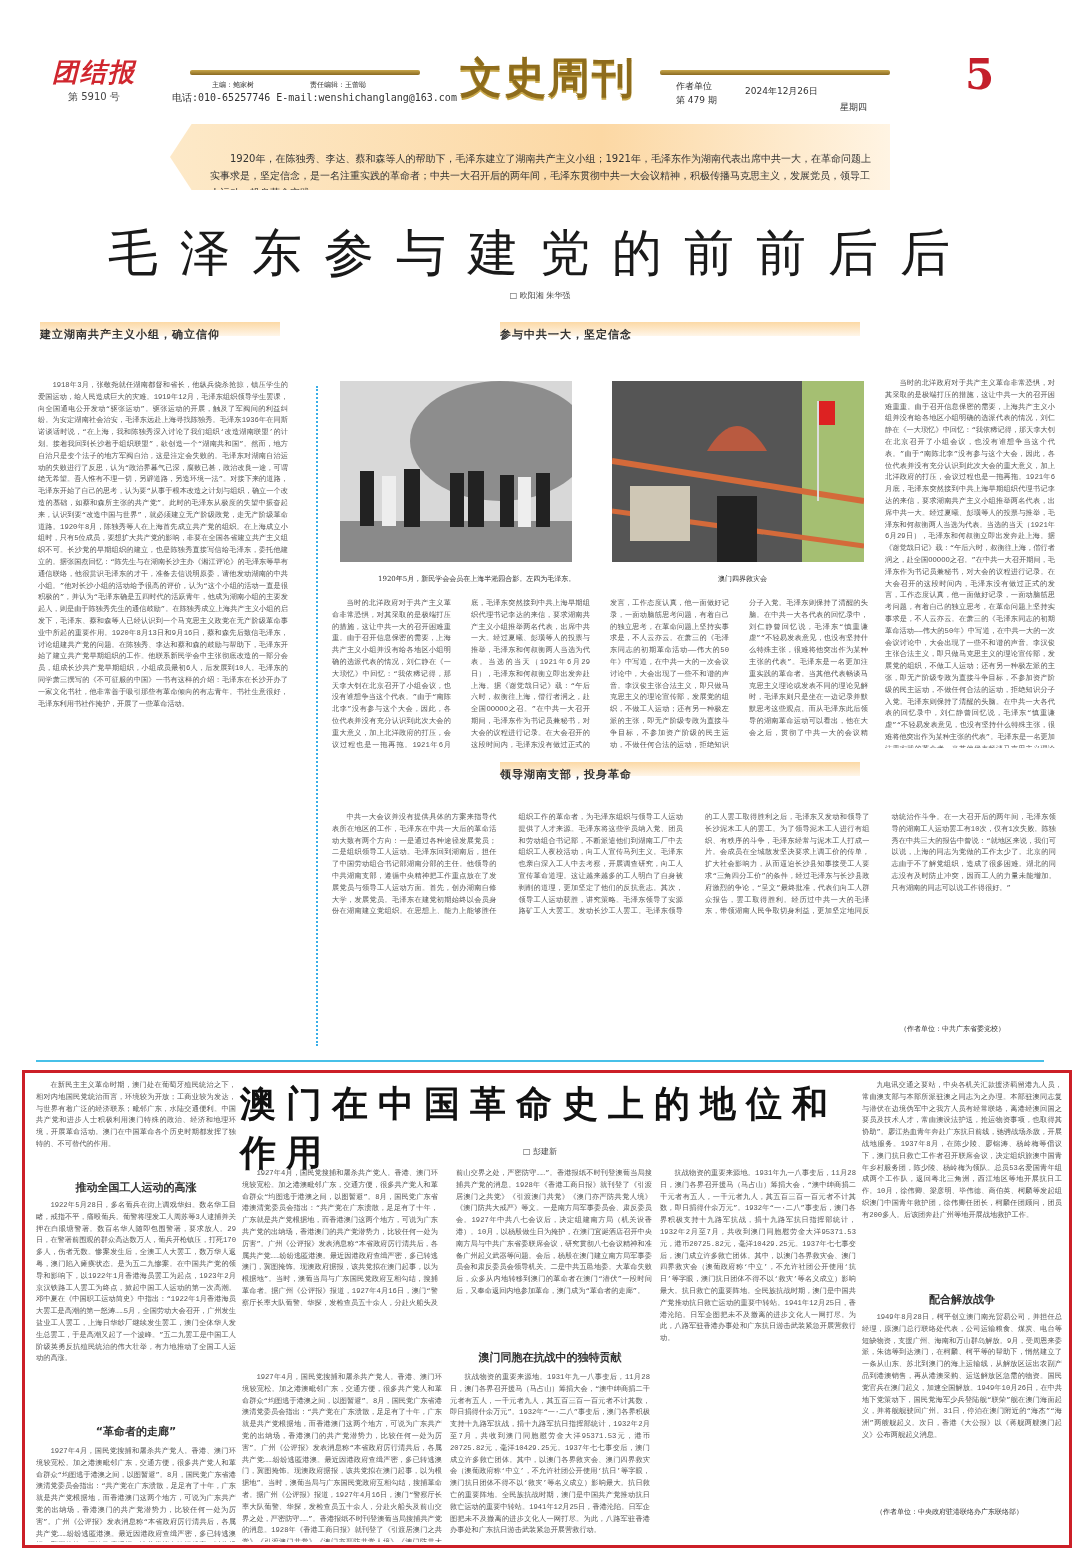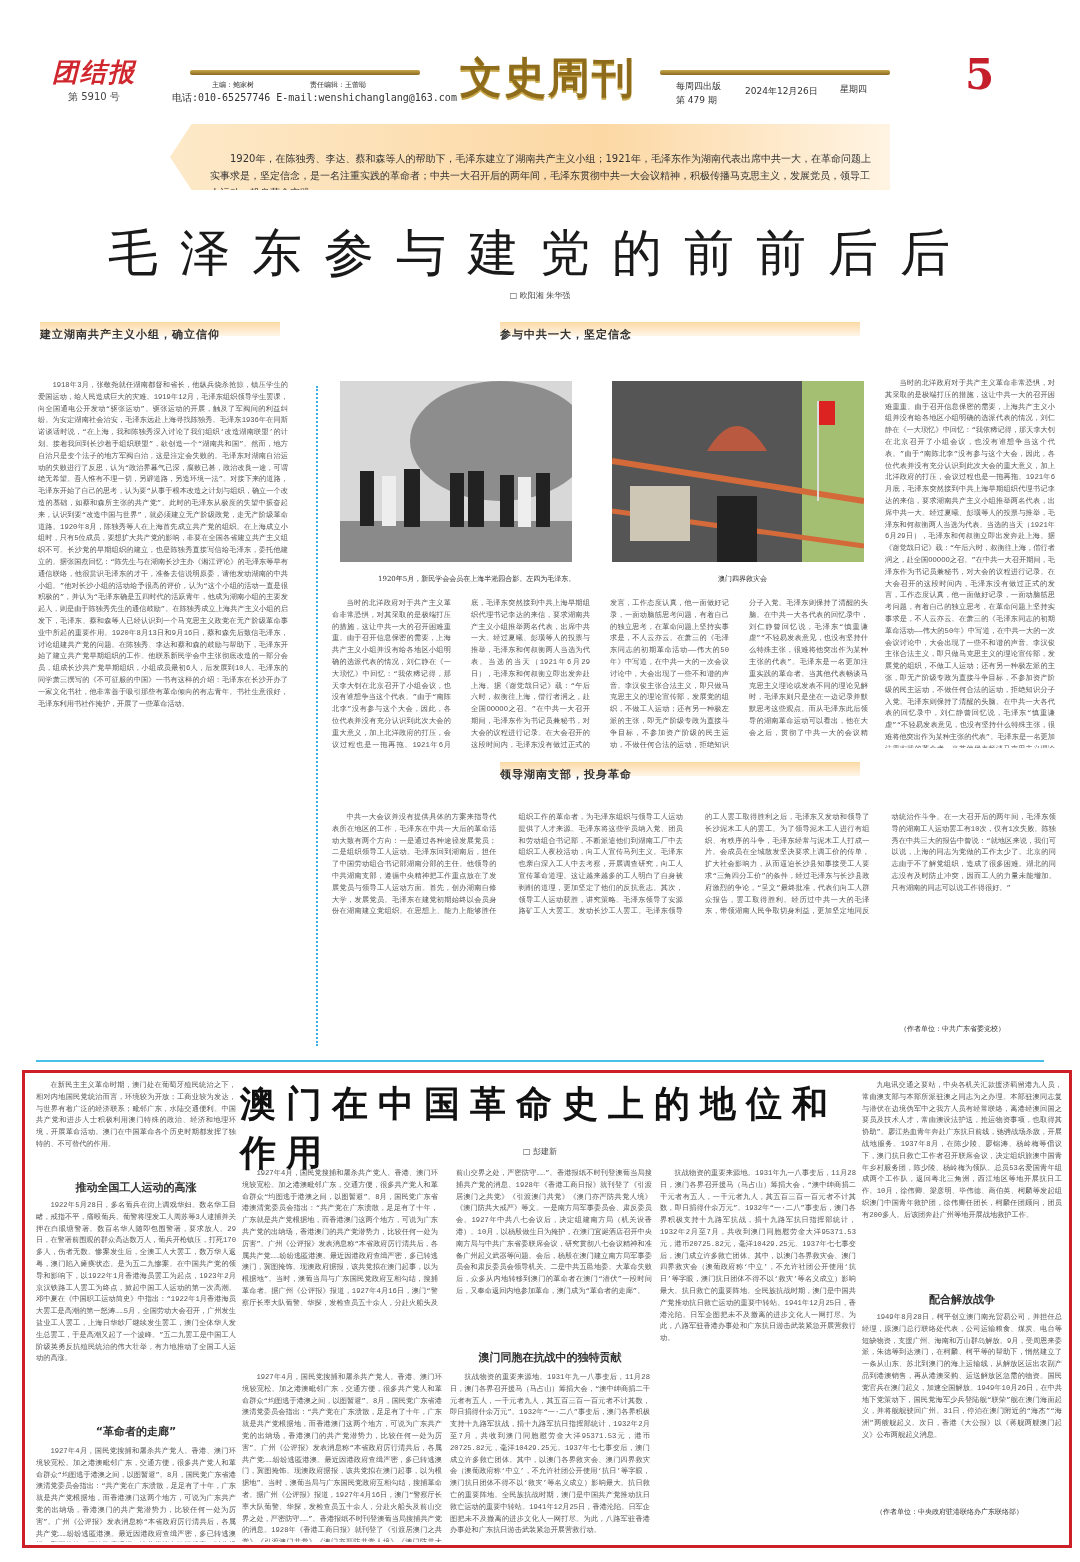--- a/index.html
+++ b/index.html
@@ -32,24 +32,24 @@
 <body>
 
 <div class="abs masthead-logo">团结报</div>
 <div class="abs masthead-num">第 5910 号</div>
 <div class="abs goldbar" style="left:190px;top:70px;width:230px"></div>
 <div class="abs small" style="left:212px;top:80px">主编：鲍家树</div>
 <div class="abs small" style="left:310px;top:80px">责任编辑：王蕾聪</div>
 <div class="abs contact">电话:010-65257746  E-mail:wenshichanglang@163.com</div>
 <div class="abs section-title">文史周刊</div>
 <div class="abs goldbar" style="left:660px;top:70px;width:230px"></div>
-<div class="abs date" style="left:676px;top:80px">每周四出版</div>
+<div class="abs date" style="left:676px;top:80px">作者单位</div>
 <div class="abs date" style="left:676px;top:94px">第 479 期</div>
 <div class="abs date" style="left:745px;top:85px">2024年12月26日</div>
-<div class="abs date" style="left:840px;top:83px">星期四</div>
+<div class="abs date" style="left:840px;top:101px">星期四</div>
 <div class="abs page-num">5</div>
 
 <div class="abs lede">1920年，在陈独秀、李达、蔡和森等人的帮助下，毛泽东建立了湖南共产主义小组；1921年，毛泽东作为湖南代表出席中共一大，在革命问题上实事求是，坚定信念，是一名注重实践的革命者；中共一大召开后的两年间，毛泽东贯彻中共一大会议精神，积极传播马克思主义，发展党员，领导工人运动，投身革命实践。</div>
 
 <div class="abs main-title">毛泽东参与建党的前前后后</div>
 <div class="abs byline">□ 欧阳湘  朱华强</div>
 
 <div class="abs sub-head" style="left:40px;top:322px;width:240px">建立湖南共产主义小组，确立信仰</div>
 <div class="abs col" style="left:38px;top:380px;width:250px;height:670px">1918年3月，张敬尧就任湖南都督和省长，他纵兵烧杀抢掠，镇压学生的爱国运动，给人民造成巨大的灾难。1919年12月，毛泽东组织领导学生罢课，向全国通电公开发动“驱张运动”。驱张运动的开展，触及了军阀间的利益纠纷。为安定湖南社会治安，毛泽东远赴上海寻找陈独秀。毛泽东1936年在同斯诺谈话时说，“在上海，我和陈独秀深入讨论了我们组织‘改造湖南联盟’的计划。接着我回到长沙着手组织联盟”，欲创造一个“湖南共和国”。然而，地方自治只是变个法子的地方军阀自治，这是注定会失败的。毛泽东对湖南自治运动的失败进行了反思，认为“政治界暮气已深，腐败已甚，政治改良一途，可谓绝无希望。吾人惟有不理一切，另辟道路，另造环境一法”。对接下来的道路，毛泽东开始了自己的思考，认为要“从事于根本改造之计划与组织，确立一个改造的基础，如蔡和森所主张的共产党”。此时的毛泽东从极度的失望中振奋起来，认识到要“改造中国与世界”，就必须建立无产阶级政党，走无产阶级革命道路。1920年8月，陈独秀等人在上海首先成立共产党的组织。在上海成立小组时，只有5位成员，要想扩大共产党的影响，非要在全国各省建立共产主义组织不可。长沙党的早期组织的建立，也是陈独秀直接写信给毛泽东，委托他建立的。据张国焘回忆：“陈先生与在湖南长沙主办《湘江评论》的毛泽东等早有通信联络，他很赏识毛泽东的才干，准备去信说明原委，请他发动湖南的中共小组。”他对长沙小组的活动给予很高的评价，认为“这个小组的活动一直是很积极的”，并认为“毛泽东确是五四时代的活跃青年，他成为湖南小组的主要发起人，则是由于陈独秀先生的通信鼓励”。在陈独秀成立上海共产主义小组的启发下，毛泽东、蔡和森等人已经认识到一个马克思主义政党在无产阶级革命事业中所起的重要作用。1920年8月13日和9月16日，蔡和森先后致信毛泽东，讨论组建共产党的问题。在陈独秀、李达和蔡和森的鼓励与帮助下，毛泽东开始了建立共产党早期组织的工作。他联系新民学会中主张彻底改造的一部分会员，组成长沙共产党早期组织，小组成员最初6人，后发展到10人。毛泽东的同学萧三撰写的《不可征服的中国》一书有这样的介绍：毛泽东在长沙开办了一家文化书社，他非常善于吸引那些有革命倾向的有志青年。书社生意很好，毛泽东利用书社作掩护，开展了一些革命活动。</div>
 <div class="abs vdots" style="left:316px;top:386px;height:660px"></div>

